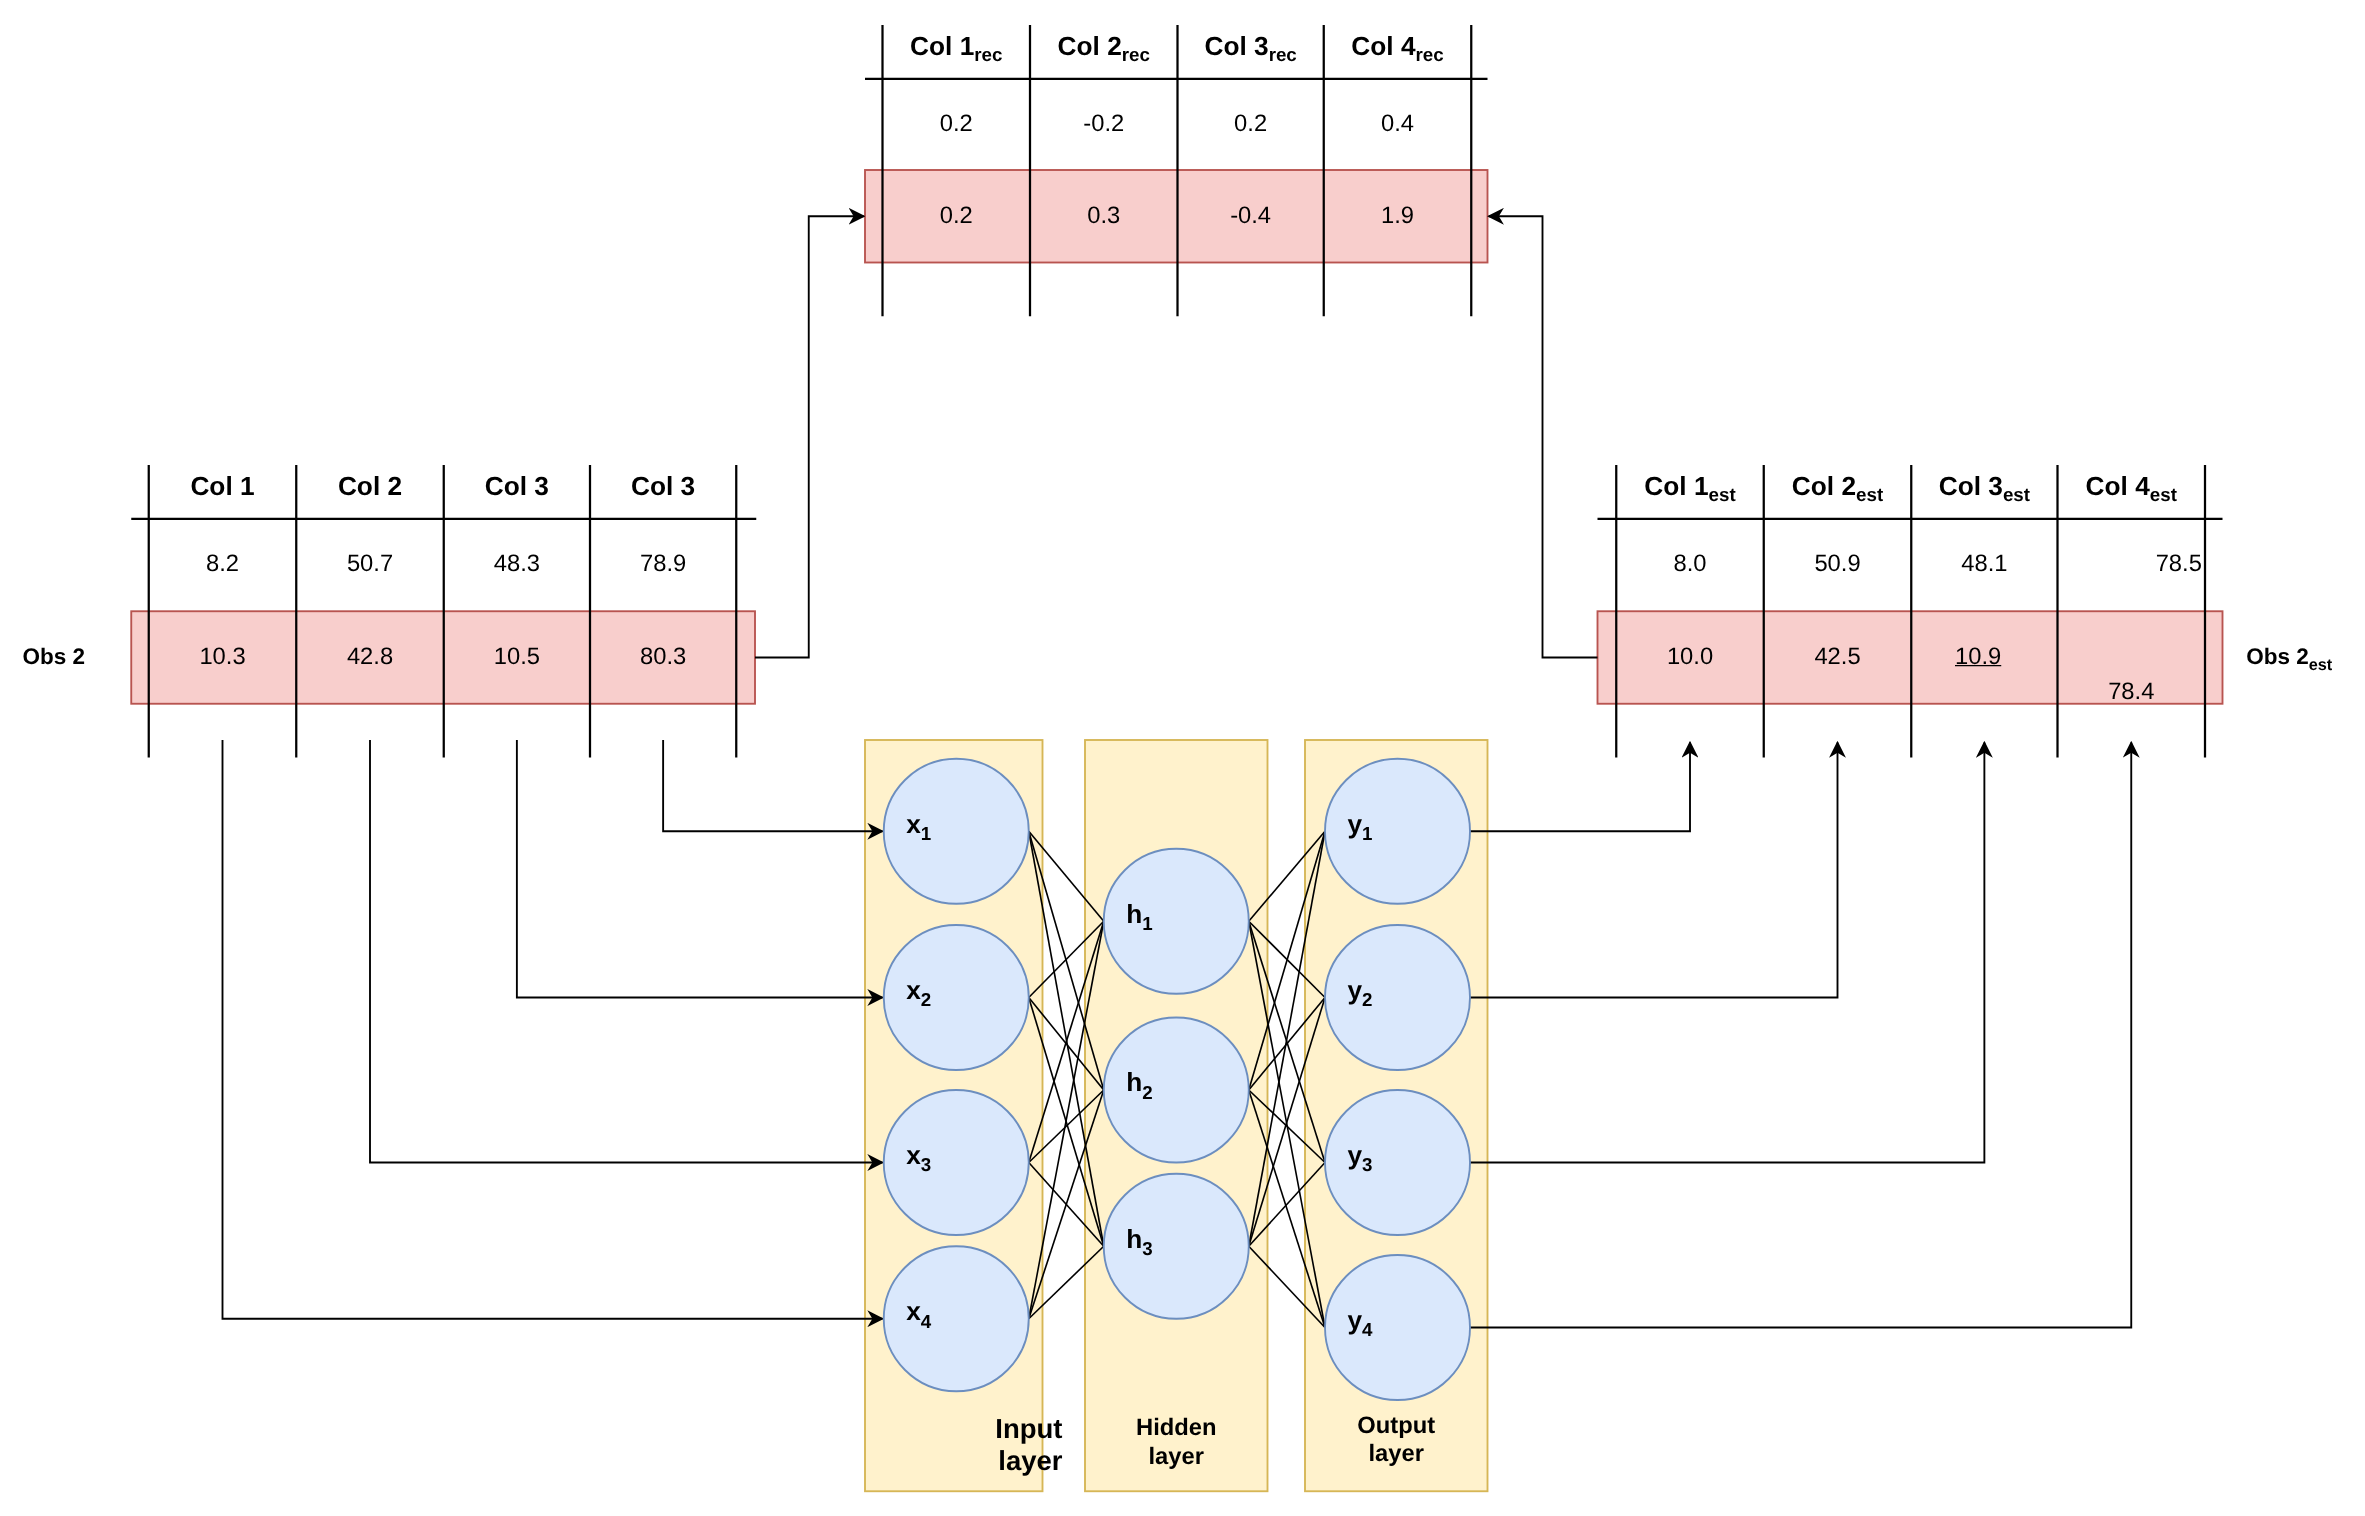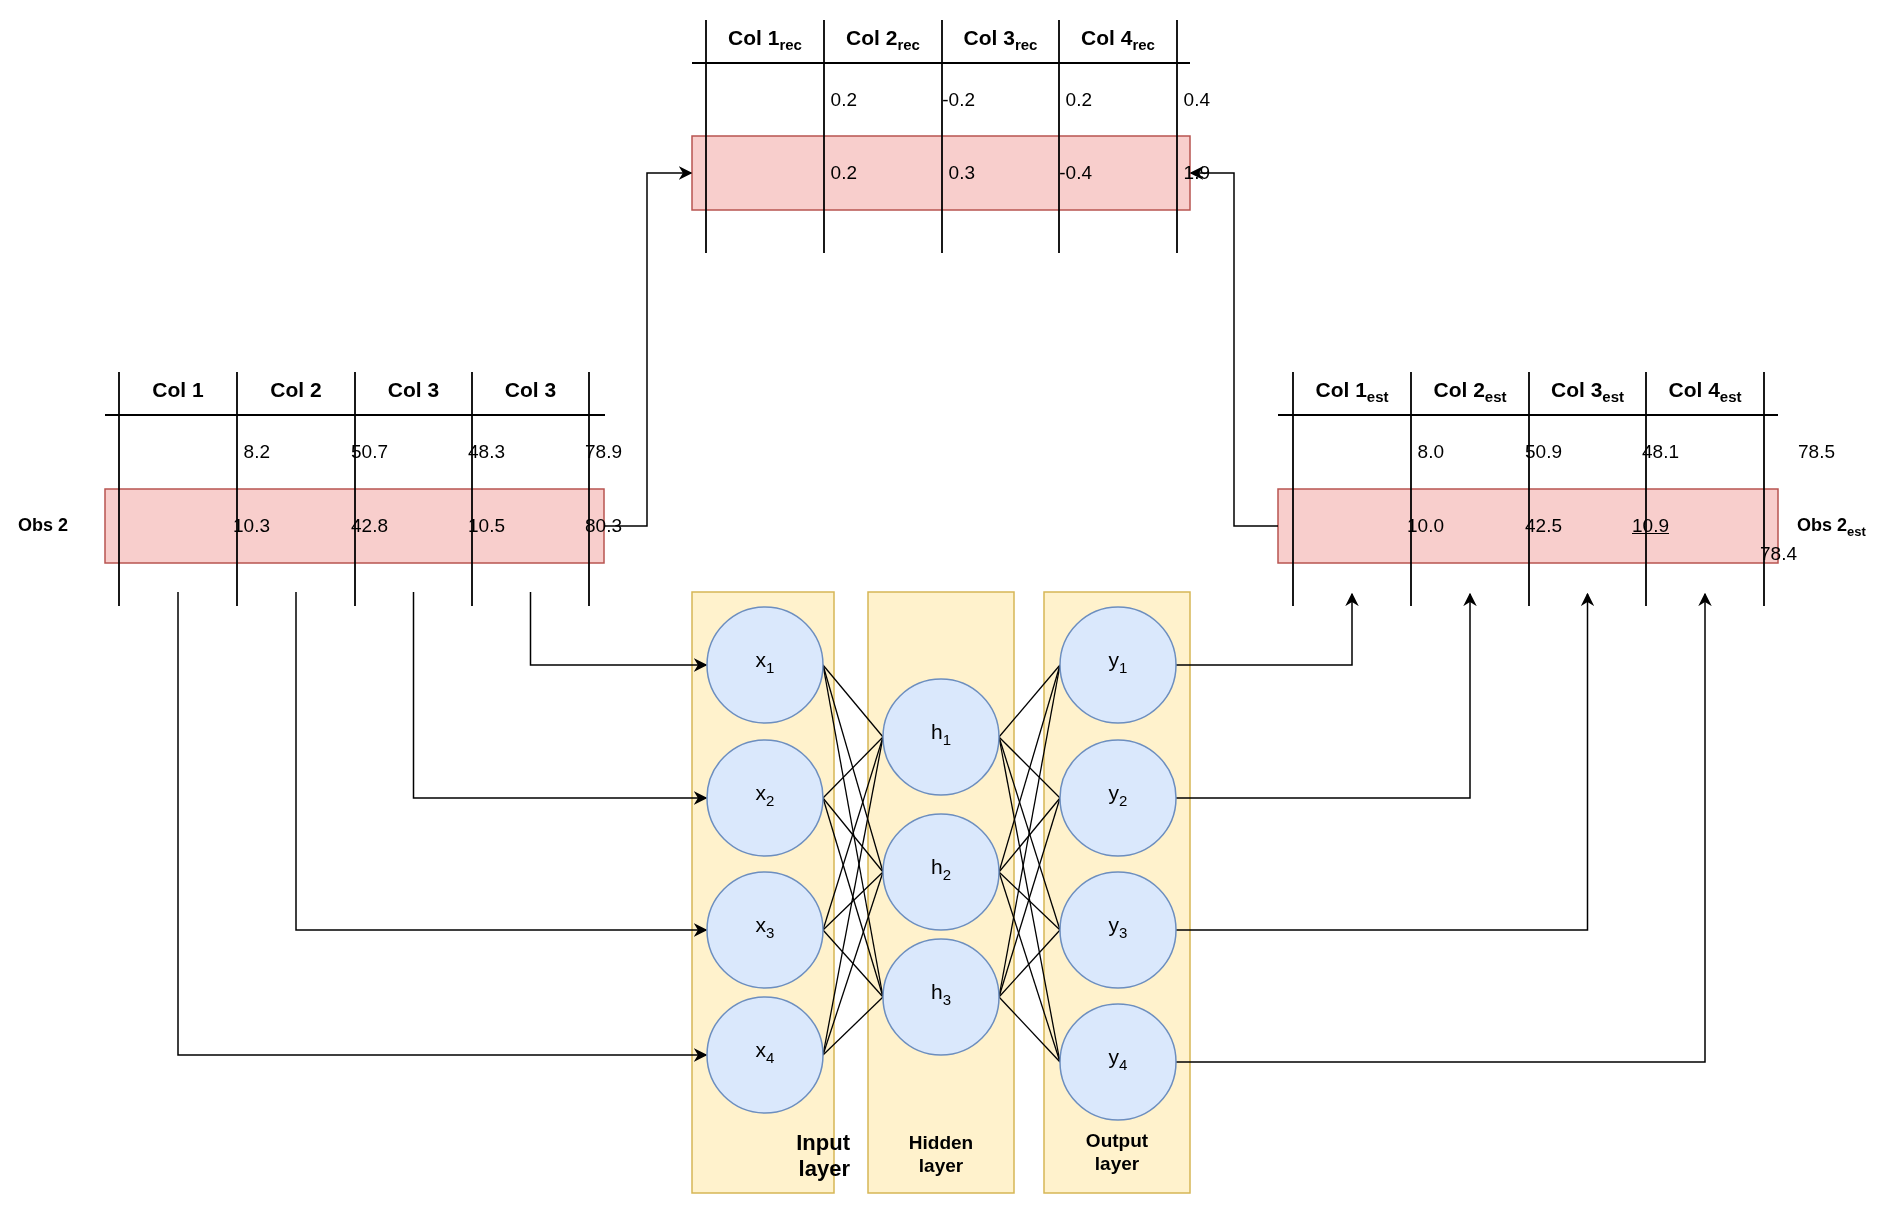--- a/index.html
+++ b/index.html
@@ -1,24 +1,24 @@
 <!DOCTYPE html>
 <html><head>
 <meta charset="utf-8">
 <style>
   html, body { margin: 0; padding: 0; background: #ffffff; }
   body { width: 1892px; height: 1213px; position: relative; overflow: hidden;
          font-family: "Liberation Sans", sans-serif; color: #000; }
   #canvas { position: absolute; left: 0; top: 0; }
   .hdr { position: absolute; font-weight: bold; font-size: 21px; text-align: center; white-space: nowrap; }
   .hdr sub { font-size: 15px; vertical-align: -5px; line-height: 0; }
-  .cell { position: absolute; font-size: 19px; text-align: right; white-space: nowrap; padding-left: 33px; }
+  .cell { position: absolute; font-size: 19px; text-align: center; white-space: nowrap; }
   .rowlabel { position: absolute; font-weight: bold; font-size: 18px; white-space: nowrap; }
   .rowlabel sub { font-size: 13px; vertical-align: -5px; line-height: 0; }
-  .node-label { position: absolute; font-weight: normal; font-size: 21px; text-align: center; white-space: nowrap; }
+  .node-label { position: absolute; font-weight: bold; font-size: 21px; white-space: nowrap; }
   .node-label sub { font-size: 15px; vertical-align: -6px; line-height: 0; }
   .layer-label { position: absolute; font-weight: bold; text-align: center; line-height: 1.2; }
 </style>
 </head>
 <body>
 
 <svg id="canvas" width="1892" height="1213">
   <defs>
     <marker id="arrow" viewBox="0 0 10 10" refX="9" refY="5" markerWidth="9" markerHeight="9" orient="auto-start-reverse">
       <path d="M0,0 L10,5 L0,10 L3,5 z" fill="#000"></path>

